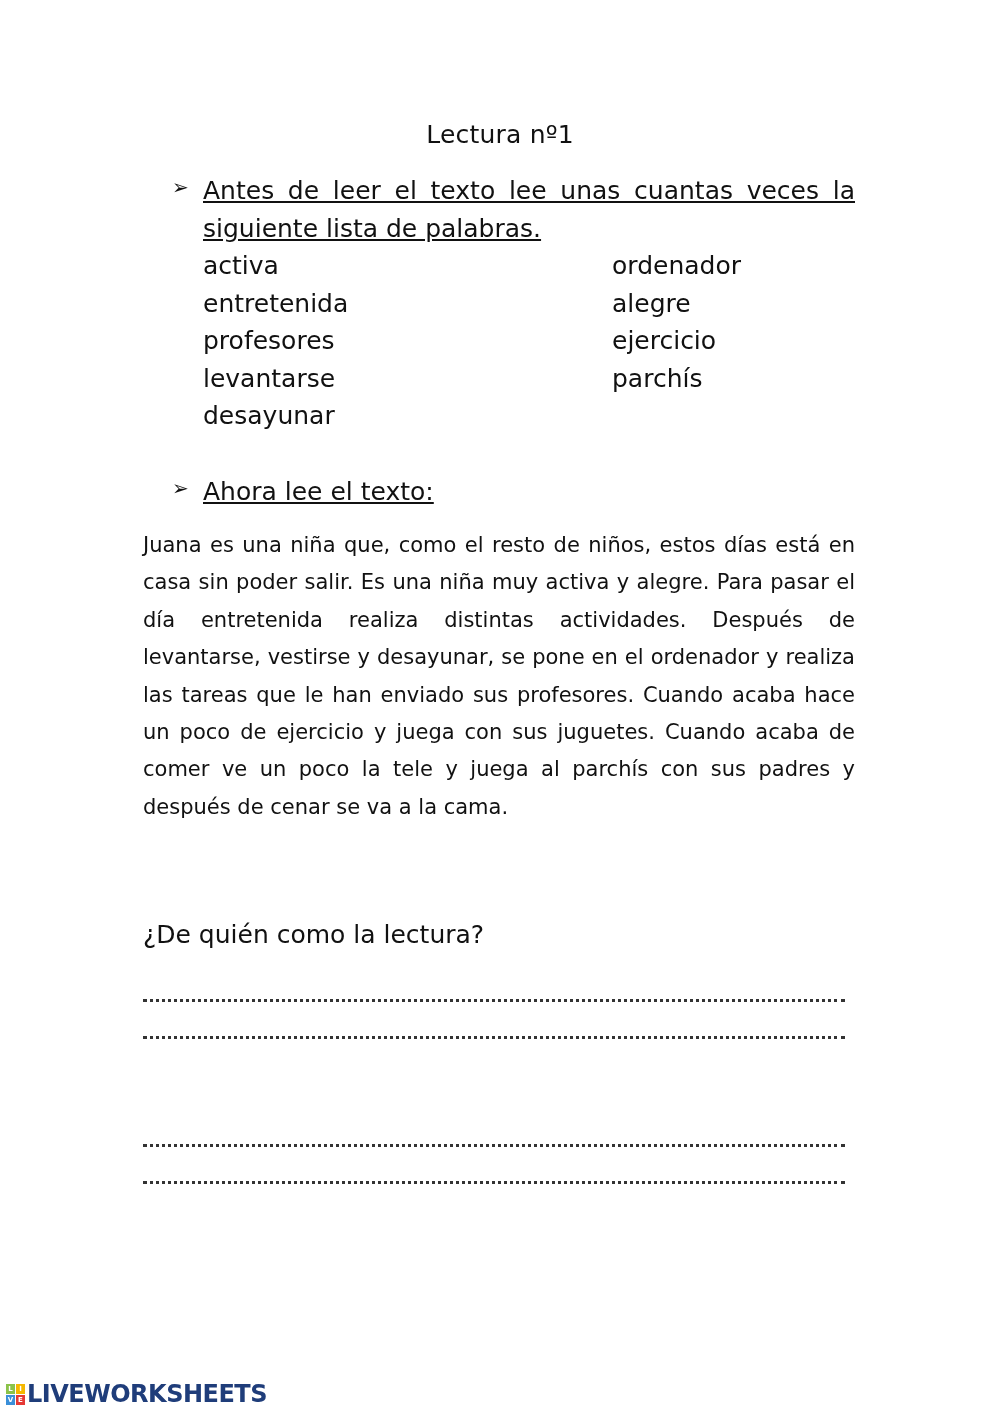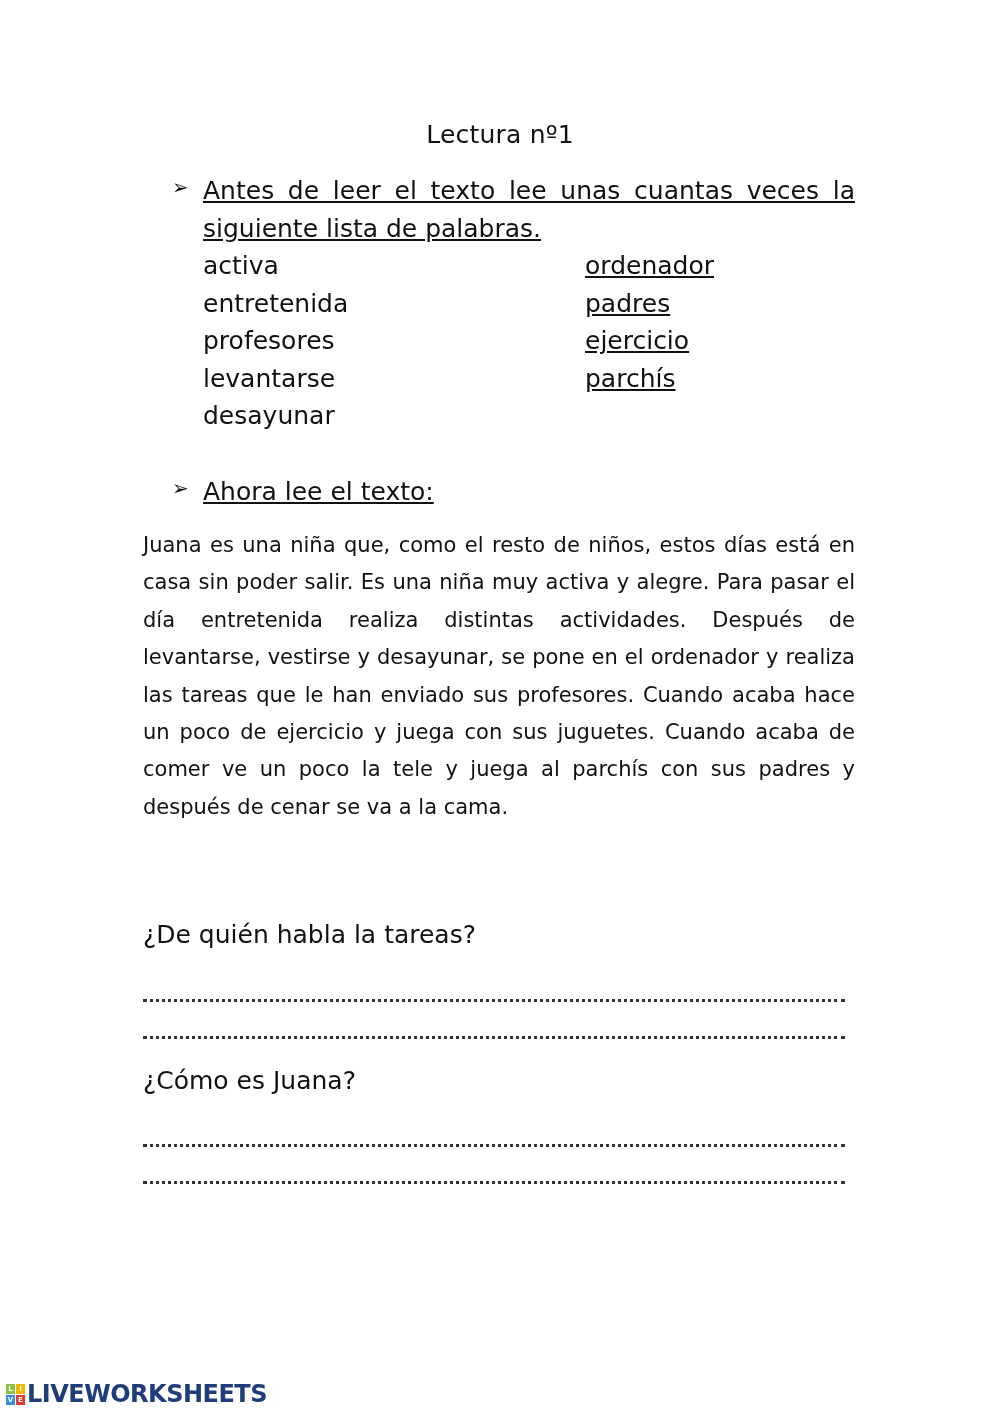--- a/index.html
+++ b/index.html
@@ -7,21 +7,21 @@
            font-family: "DejaVu Sans", sans-serif; color: #111; }
     .page { position: absolute; left: 0; top: 0; width: 1000px; height: 1413px; }
     .title { position: absolute; top: 120px; left: 0; width: 1000px; text-align: center;
              font-size: 25px; letter-spacing: 0.2px; }
     .bullet { position: absolute; left: 172px; font-size: 25px; }
     .bullet .mark { position: absolute; left: 0; top: 3px; font-size: 20px; }
     .bullet .text { position: absolute; left: 31px; width: 652px; line-height: 37.5px; text-align: justify; text-decoration: underline; }
     .words { position: absolute; left: 203px; top: 247px; width: 620px; font-size: 25px; line-height: 37.5px; }
     .col { position: absolute; top: 0; }
     .col.left { left: 0; }
-    .col.right { left: 382px; text-decoration: underline; }
+    .col.right { left: 409px; }
     .para { position: absolute; left: 143px; top: 527px; width: 712px; font-size: 21px;
             line-height: 37.4px; text-align: justify; }
     .question { position: absolute; left: 143px; font-size: 25px; }
     .answer-line { position: absolute; left: 143px; width: 702px; font-size: 18px; letter-spacing: 0;
                    overflow: hidden; white-space: nowrap; height: 24px; border: none; background: transparent;
                    color: #222; font-family: "DejaVu Sans", sans-serif; padding: 0; }
     .answer-line .dots { display: block; border-bottom: 3px dotted #333; height: 16px; width: 100%; }
     .logo { position: absolute; left: 6px; top: 1381px; height: 26px; display: flex; align-items: center; }
     .logo-grid { display: grid; grid-template-columns: 9px 9px; grid-template-rows: 10px 10px; gap: 1px; margin-right: 2px; }
     .logo-grid span { display: flex; align-items: center; justify-content: center; font-size: 7px; font-weight: bold; color: #fff;
@@ -43,42 +43,41 @@
   <div class="words">
     <div class="col left">
       <div>activa</div>
       <div>entretenida</div>
       <div>profesores</div>
       <div>levantarse</div>
       <div>desayunar</div>
     </div>
     <div class="col right">
       <div>ordenador</div>
-      <div>padres</div>
+      <div>alegre</div>
       <div>ejercicio</div>
       <div>parchís</div>
     </div>
   </div>
 
   <div class="bullet" style="top:473px;">
     <span class="mark">➢</span>
     <span class="text">Ahora lee el texto:</span>
   </div>
 
   <div class="para">Juana es una niña que, como el resto de niños, estos días está en casa sin poder salir. Es una niña muy activa y alegre. Para pasar el día entretenida realiza distintas actividades. Después de levantarse, vestirse y desayunar, se pone en el ordenador y realiza las tareas que le han enviado sus profesores. Cuando acaba hace un poco de ejercicio y juega con sus juguetes. Cuando acaba de comer ve un poco la tele y juega al parchís con sus padres y después de cenar se va a la cama.</div>
 
-  <div class="question" style="top:920px;">¿De quién habla la tareas?</div>
+  <div class="question" style="top:920px;">¿De quién como la lectura?</div>
   <div class="answer-line" style="top:983px;">
       <span class="dots"></span>
     </div>
   <div class="answer-line" style="top:1020px;">
       <span class="dots"></span>
     </div>
 
-  <div class="question" style="top:1066px;">¿Cómo es Juana?</div>
   <div class="answer-line" style="top:1128px;">
       <span class="dots"></span>
     </div>
   <div class="answer-line" style="top:1165px;">
       <span class="dots"></span>
     </div>
 
   <div class="logo">
     <div class="logo-grid">
       <span style="background:#8bc34a;">L</span>

